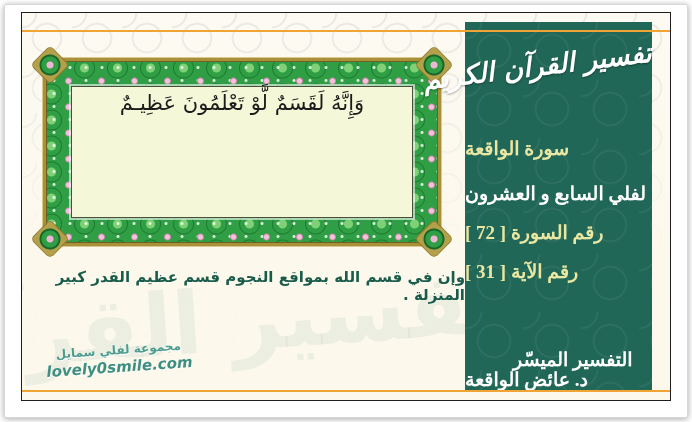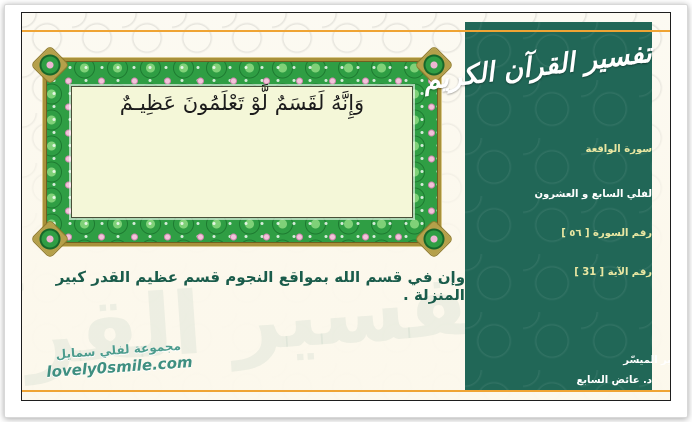--- a/index.html
+++ b/index.html
@@ -43,23 +43,24 @@
     direction:rtl;
   }
   .sidebar-title{
     position:absolute;top:26px;left:0;width:100%;text-align:center;
     color:#ffffff;font-size:27px;font-weight:bold;font-style:italic;
     transform:rotate(-7deg);letter-spacing:-1px;
     text-shadow:0 1px 2px rgba(0,0,0,0.35);
     white-space:nowrap;
   }
   .sb-item{
-    position:absolute;left:0;width:100%;text-align:right;
-    font-weight:bold;font-size:10px;transform:translateY(-50%);
+    position:absolute;left:0;width:100%;text-align:left;
+    font-weight:bold;font-size:19px;transform:translateY(-50%);
     white-space:nowrap;
+    font-family:Liberation Serif, serif;
   }
   .sb-yellow{color:#e9e7a2;}
   .sb-white{color:#ffffff;}
   .verse-frame{
     position:absolute;left:21px;top:45px;width:398px;height:188px;box-sizing:border-box;
     border:3px solid #a8913a;border-radius:6px;z-index:1;
     box-shadow:0 0 0 1px #d9c98c, inset 0 0 0 1px #6f6020;
     background-color:#2f9e44;
     background-image:
       radial-gradient(circle, #f3c3da 2px, #cd87ae 3px, rgba(0,0,0,0) 4px),
@@ -111,24 +112,24 @@
 
     <div class="ghost-calligraphy">تفسير القرآن</div>
 
     <div class="accent-line top"></div>
     <div class="accent-line bottom"></div>
 
     <div class="sidebar">
       <div class="sidebar-title">تفسير القرآن الكريم</div>
       <div class="sb-item sb-yellow" style="top:126px;">سورة الواقعة</div>
       <div class="sb-item sb-white" style="top:171px;">لفلي السابع و العشرون</div>
-      <div class="sb-item sb-yellow" style="top:210px;">رقم السورة [ ٥٦ ]</div>
+      <div class="sb-item sb-yellow" style="top:210px;">رقم السورة [ 72 ]</div>
       <div class="sb-item sb-yellow" style="top:249px;">رقم الآية [ 31 ]</div>
       <div class="sb-item sb-white" style="top:337px;margin-left:48px;">التفسير الميسّر</div>
-      <div class="sb-item sb-white" style="top:357px;">د. عائض السابع</div>
+      <div class="sb-item sb-white" style="top:357px;">د. عائض الواقعة</div>
     </div>
 
     <div class="verse-frame">
       <div class="corner-ornament corner-tl"></div>
       <div class="corner-ornament corner-tr"></div>
       <div class="corner-ornament corner-bl"></div>
       <div class="corner-ornament corner-br"></div>
       <div class="verse-inner">
         <div class="verse-text" lang="ar">وَإِنَّهُ لَقَسَمٌ لَّوْ تَعْلَمُونَ عَظِيـمٌ</div>
       </div>

